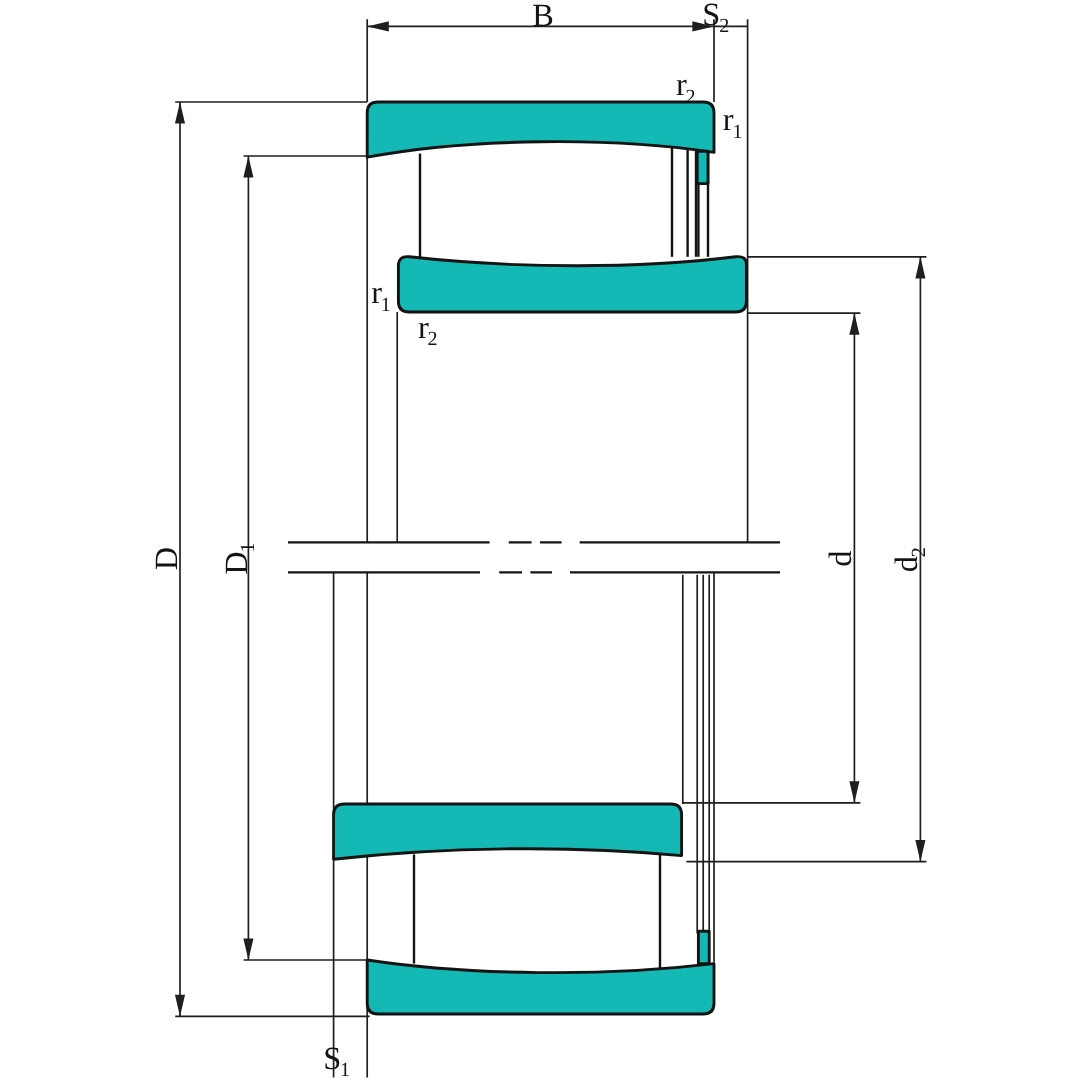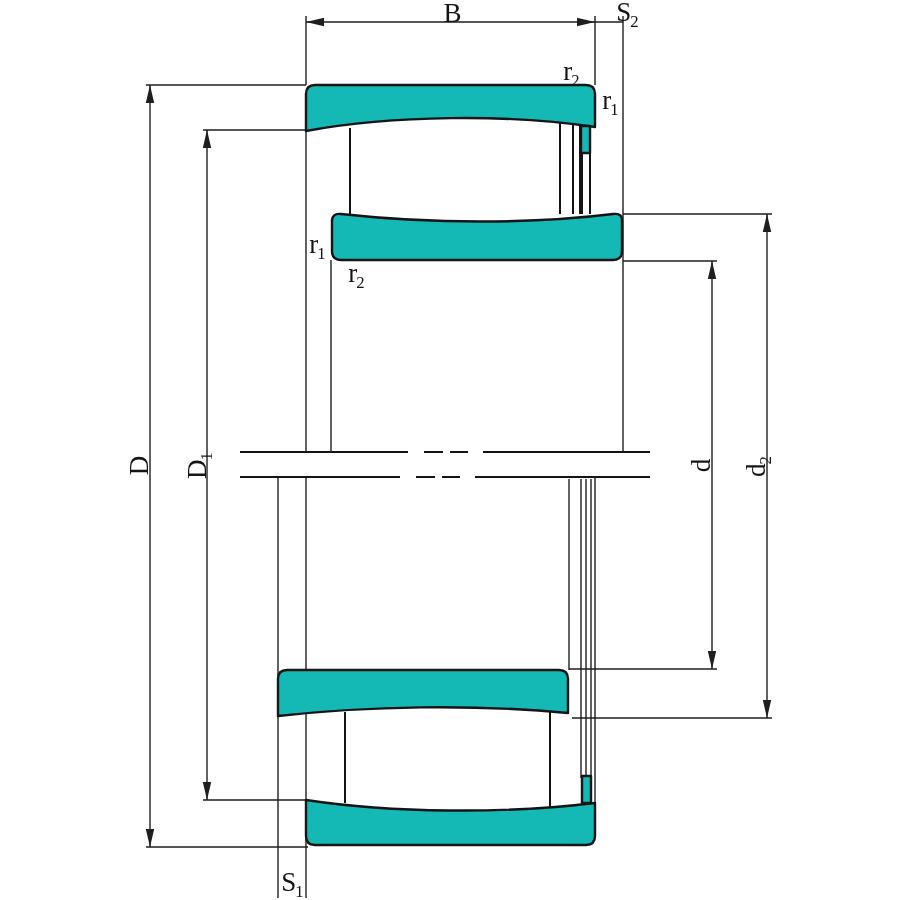--- a/index.html
+++ b/index.html
@@ -123,24 +123,24 @@
 
     <path class="ring" d="M278,679 Q278,670 287,670 L559,670 Q568,670 568,679 L568,713 C472,704 368,706 278,716 Z"></path>
 
     <rect class="ring" x="582" y="776" width="9" height="27" stroke-width="1.8"></rect>
 
     <path class="ring" d="M306,800 C392,813 504,814 595,803 L595,836 Q595,845 586,845 L315,845 Q306,845 306,836 Z"></path>
 
   </svg>
 
   <span class="lbl" style="left:452px;top:13px;"><span>B</span><sub></sub></span>
-  <span class="lbl" style="left:627px;top:12px;"><span>S</span><sub>2</sub></span>
+  <span class="lbl" style="left:596px;top:12px;"><span>S</span><sub>2</sub></span>
   <span class="lbl" style="left:571px;top:71px;"><span>r</span><sub>2</sub></span>
   <span class="lbl" style="left:610px;top:100px;"><span>r</span><sub>1</sub></span>
   <span class="lbl" style="left:317px;top:244px;"><span>r</span><sub>1</sub></span>
   <span class="lbl" style="left:356px;top:273px;"><span>r</span><sub>2</sub></span>
   <span class="lbl vert" style="left:139px;top:466px;"><span>D</span><sub></sub></span>
   <span class="lbl vert" style="left:197px;top:466px;"><span>D</span><sub>1</sub></span>
   <span class="lbl vert" style="left:701px;top:466px;"><span>d</span><sub></sub></span>
   <span class="lbl vert" style="left:756px;top:467px;"><span>d</span><sub>2</sub></span>
-  <span class="lbl" style="left:292px;top:882px;"><span>S</span><sub>1</sub></span>
+  <span class="lbl" style="left:280px;top:882px;"><span>S</span><sub>1</sub></span>
 
 </div>
 
 </body></html>

